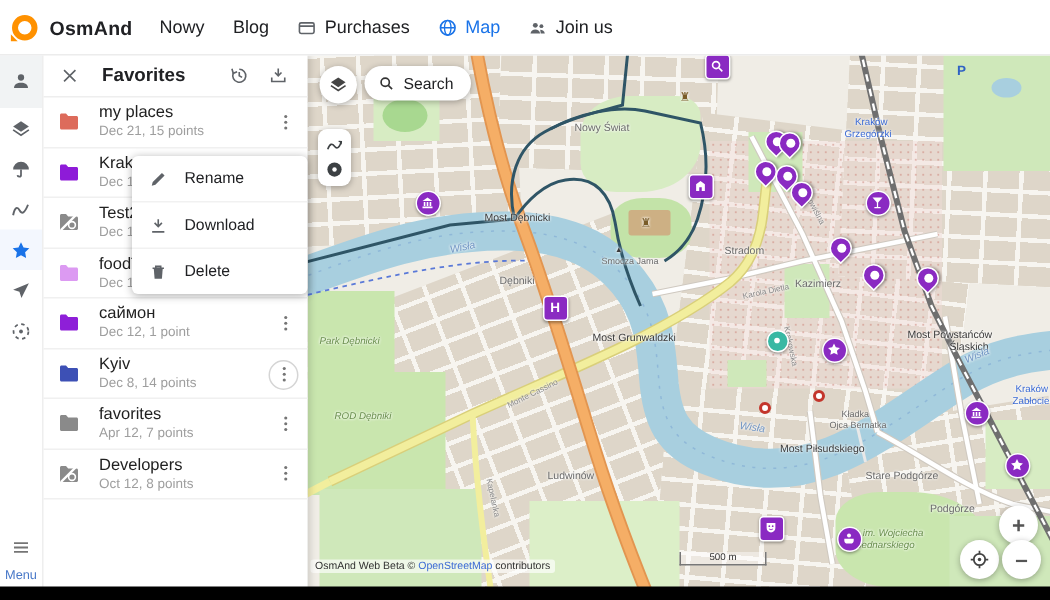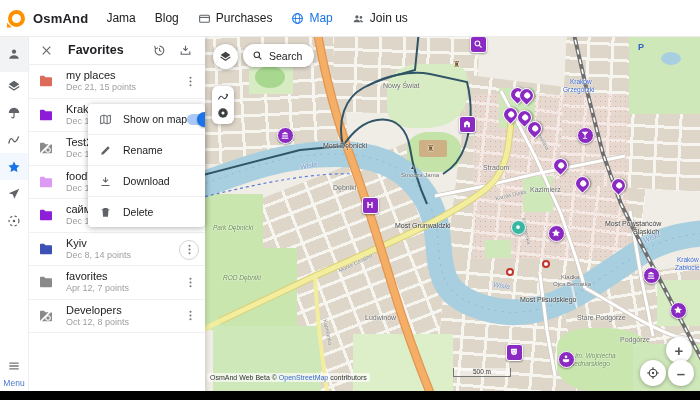--- a/index.html
+++ b/index.html
@@ -114,21 +114,21 @@
 <body>
 
 <div id="topbar">
   <div id="logo">
     <span class="ring"></span>
       <span class="tip"></span>
   </div>
   <div id="brand">OsmAnd</div>
   <div id="nav">
       <div class="nav-item">
-        <span>Jama</span>
+        <span>Nowy</span>
       </div>
       <div class="nav-item">
         <span>Blog</span>
       </div>
       <div class="nav-item">
         <span class="ic" style="display: inline-flex;">
           <svg viewBox="0 0 24 24" width="13" height="13" xmlns="http://www.w3.org/2000/svg">
             <rect x="3" y="6" width="18" height="13" rx="2" stroke="currentColor" stroke-width="2" fill="none"></rect>
             <path d="M3 10h18" stroke="currentColor" stroke-width="2"></path>
           </svg>
@@ -405,32 +405,20 @@
               <circle cx="12" cy="12" r="1.9" fill="currentColor"></circle>
               <circle cx="12" cy="19" r="1.9" fill="currentColor"></circle>
             </svg>
           </span>
         </div>
       </div>
     </div>
 </div>
 
 <div id="ctx-menu">
-    <div class="ctx-row">
-      <span class="ic" style="display: inline-flex;">
-        <svg viewBox="0 0 24 24" width="13" height="13" xmlns="http://www.w3.org/2000/svg">
-          <path d="M9 4 3 6v14l6-2 6 2 6-2V4l-6 2Z" stroke="currentColor" stroke-width="1.8" fill="none"></path>
-          <path d="M9 4v14M15 6v14" stroke="currentColor" stroke-width="1.8"></path>
-        </svg>
-      </span>
-      <span class="lb">Show on map</span>
-      <div class="toggle">
-        <div class="knob"></div>
-      </div>
-    </div>
     <div class="ctx-row">
       <span class="ic" style="display: inline-flex;">
         <svg viewBox="0 0 24 24" width="13" height="13" xmlns="http://www.w3.org/2000/svg">
           <path d="M4 20l1.2-4.5L16.5 4.2l3.3 3.3L8.5 18.8Z" fill="currentColor"></path>
         </svg>
       </span>
       <span class="lb">Rename</span>
     </div>
     <div class="ctx-row">
       <span class="ic" style="display: inline-flex;">

